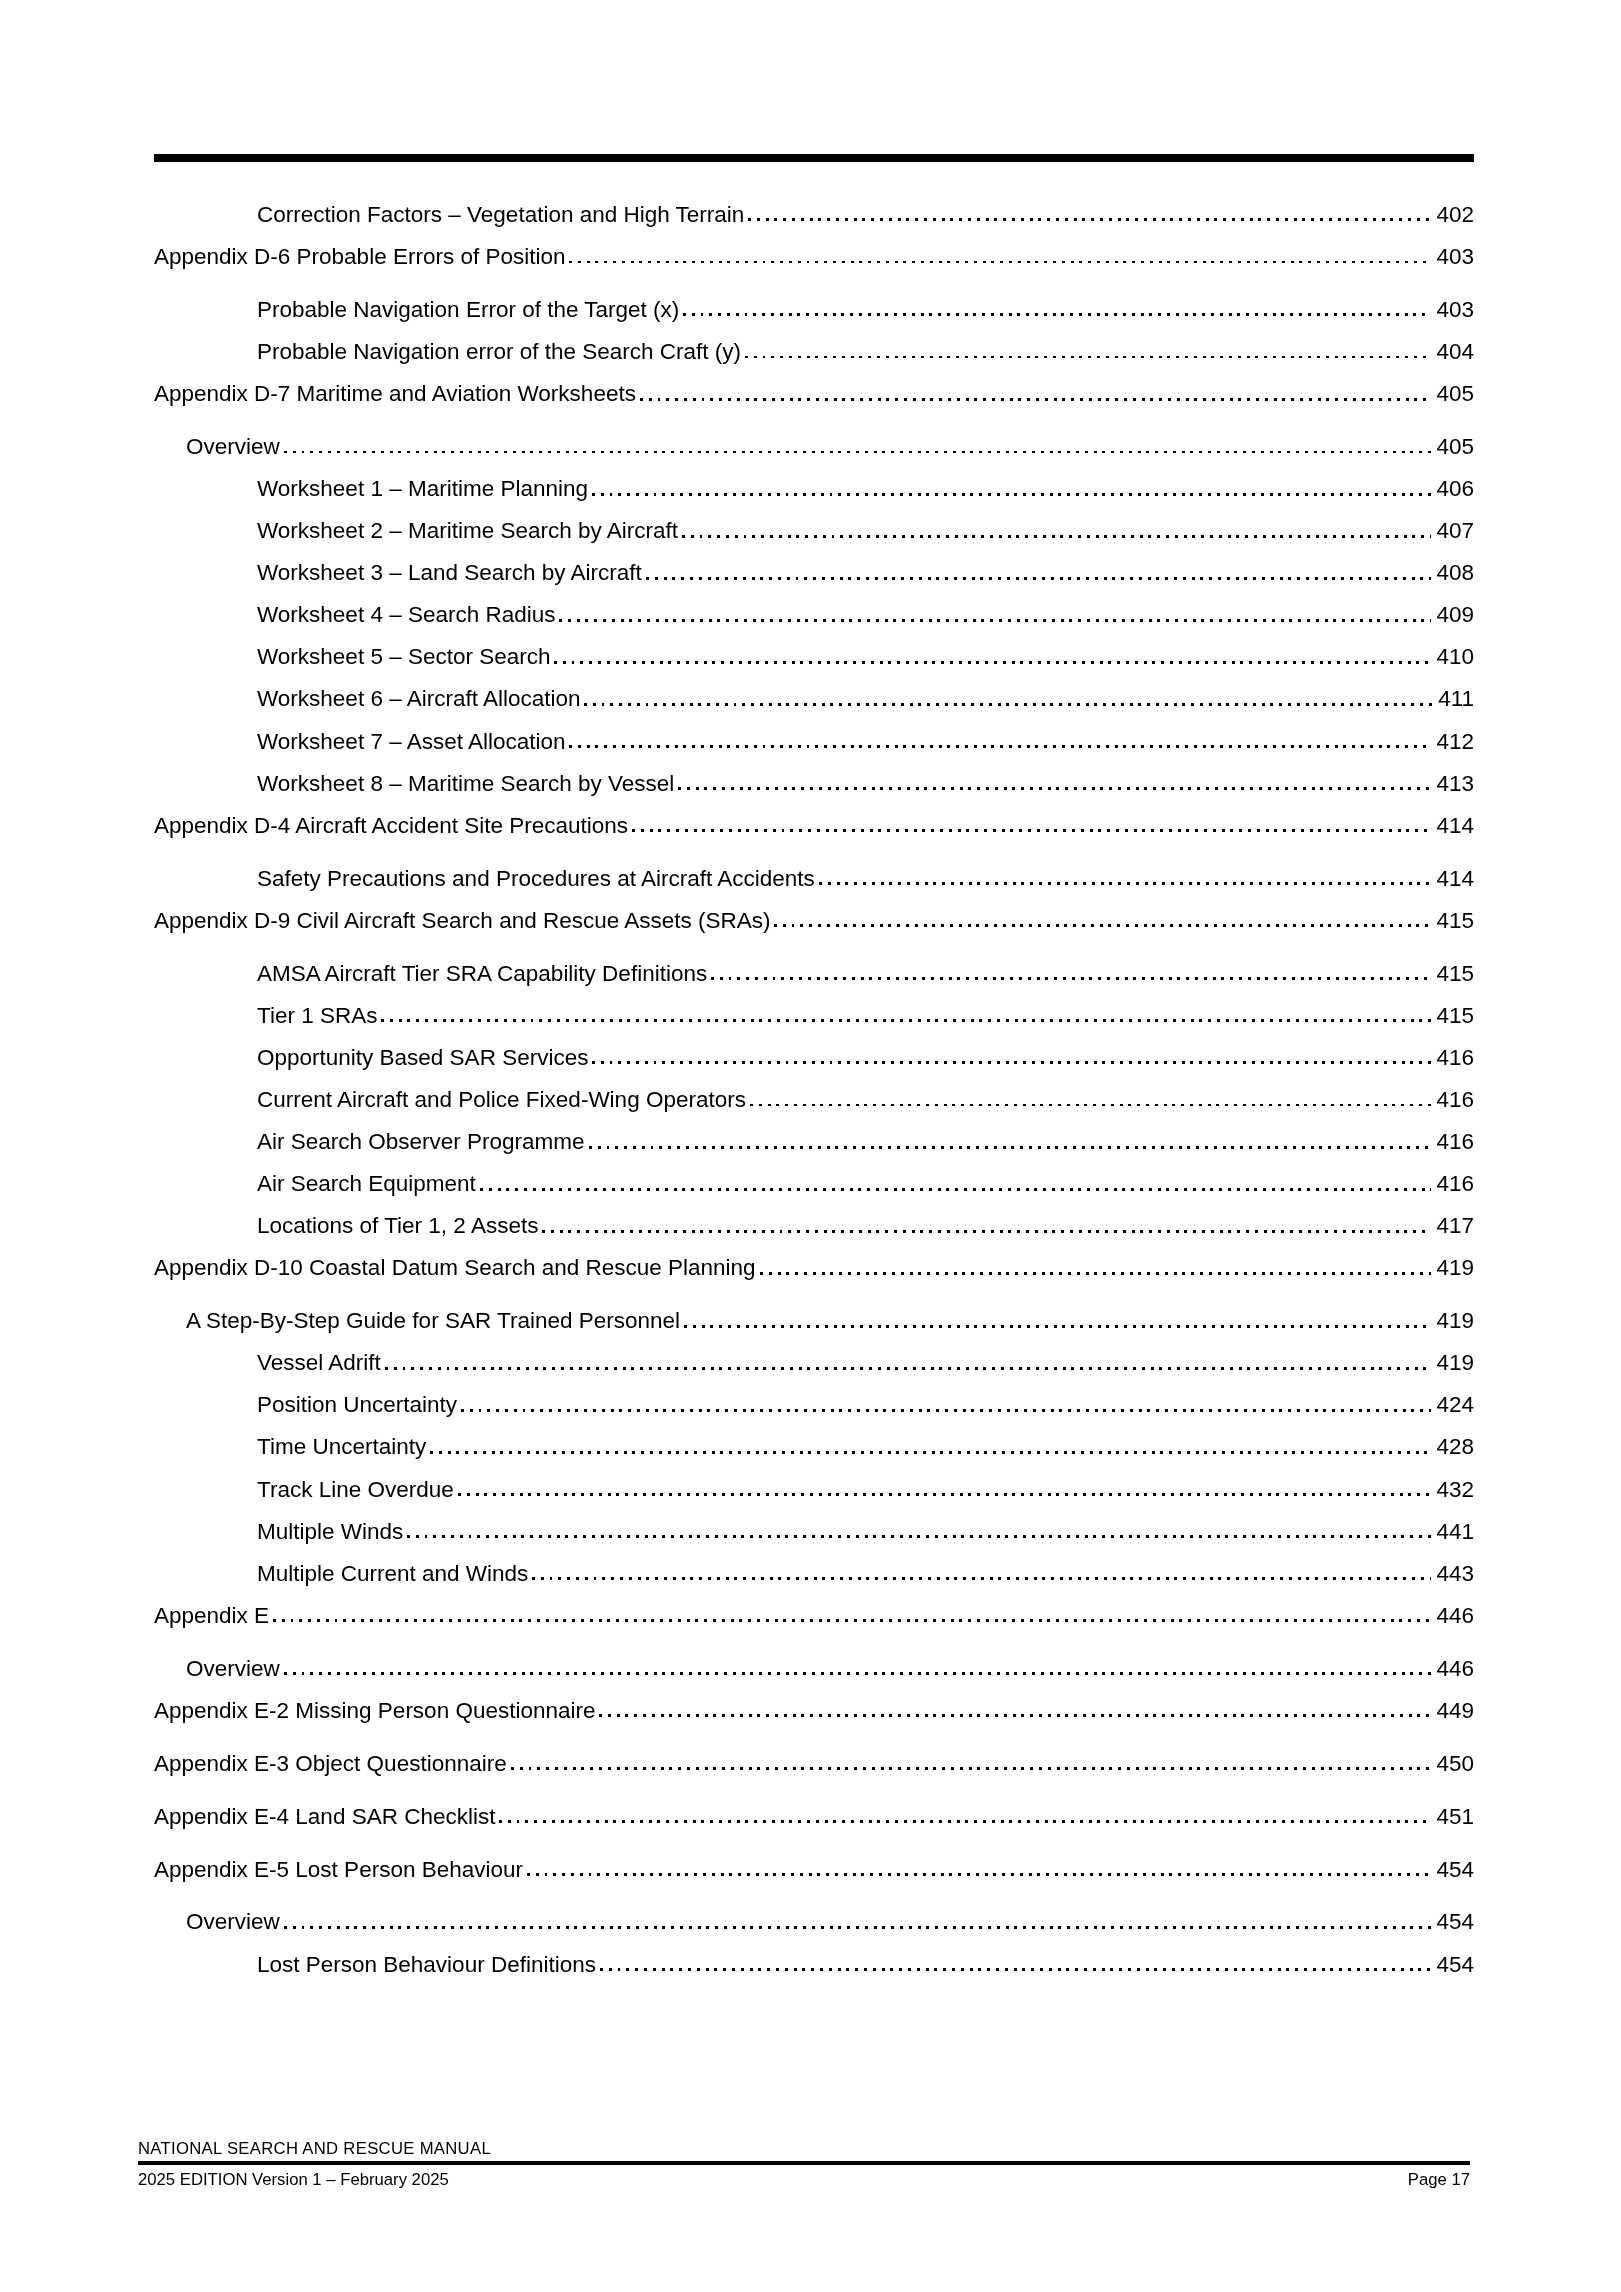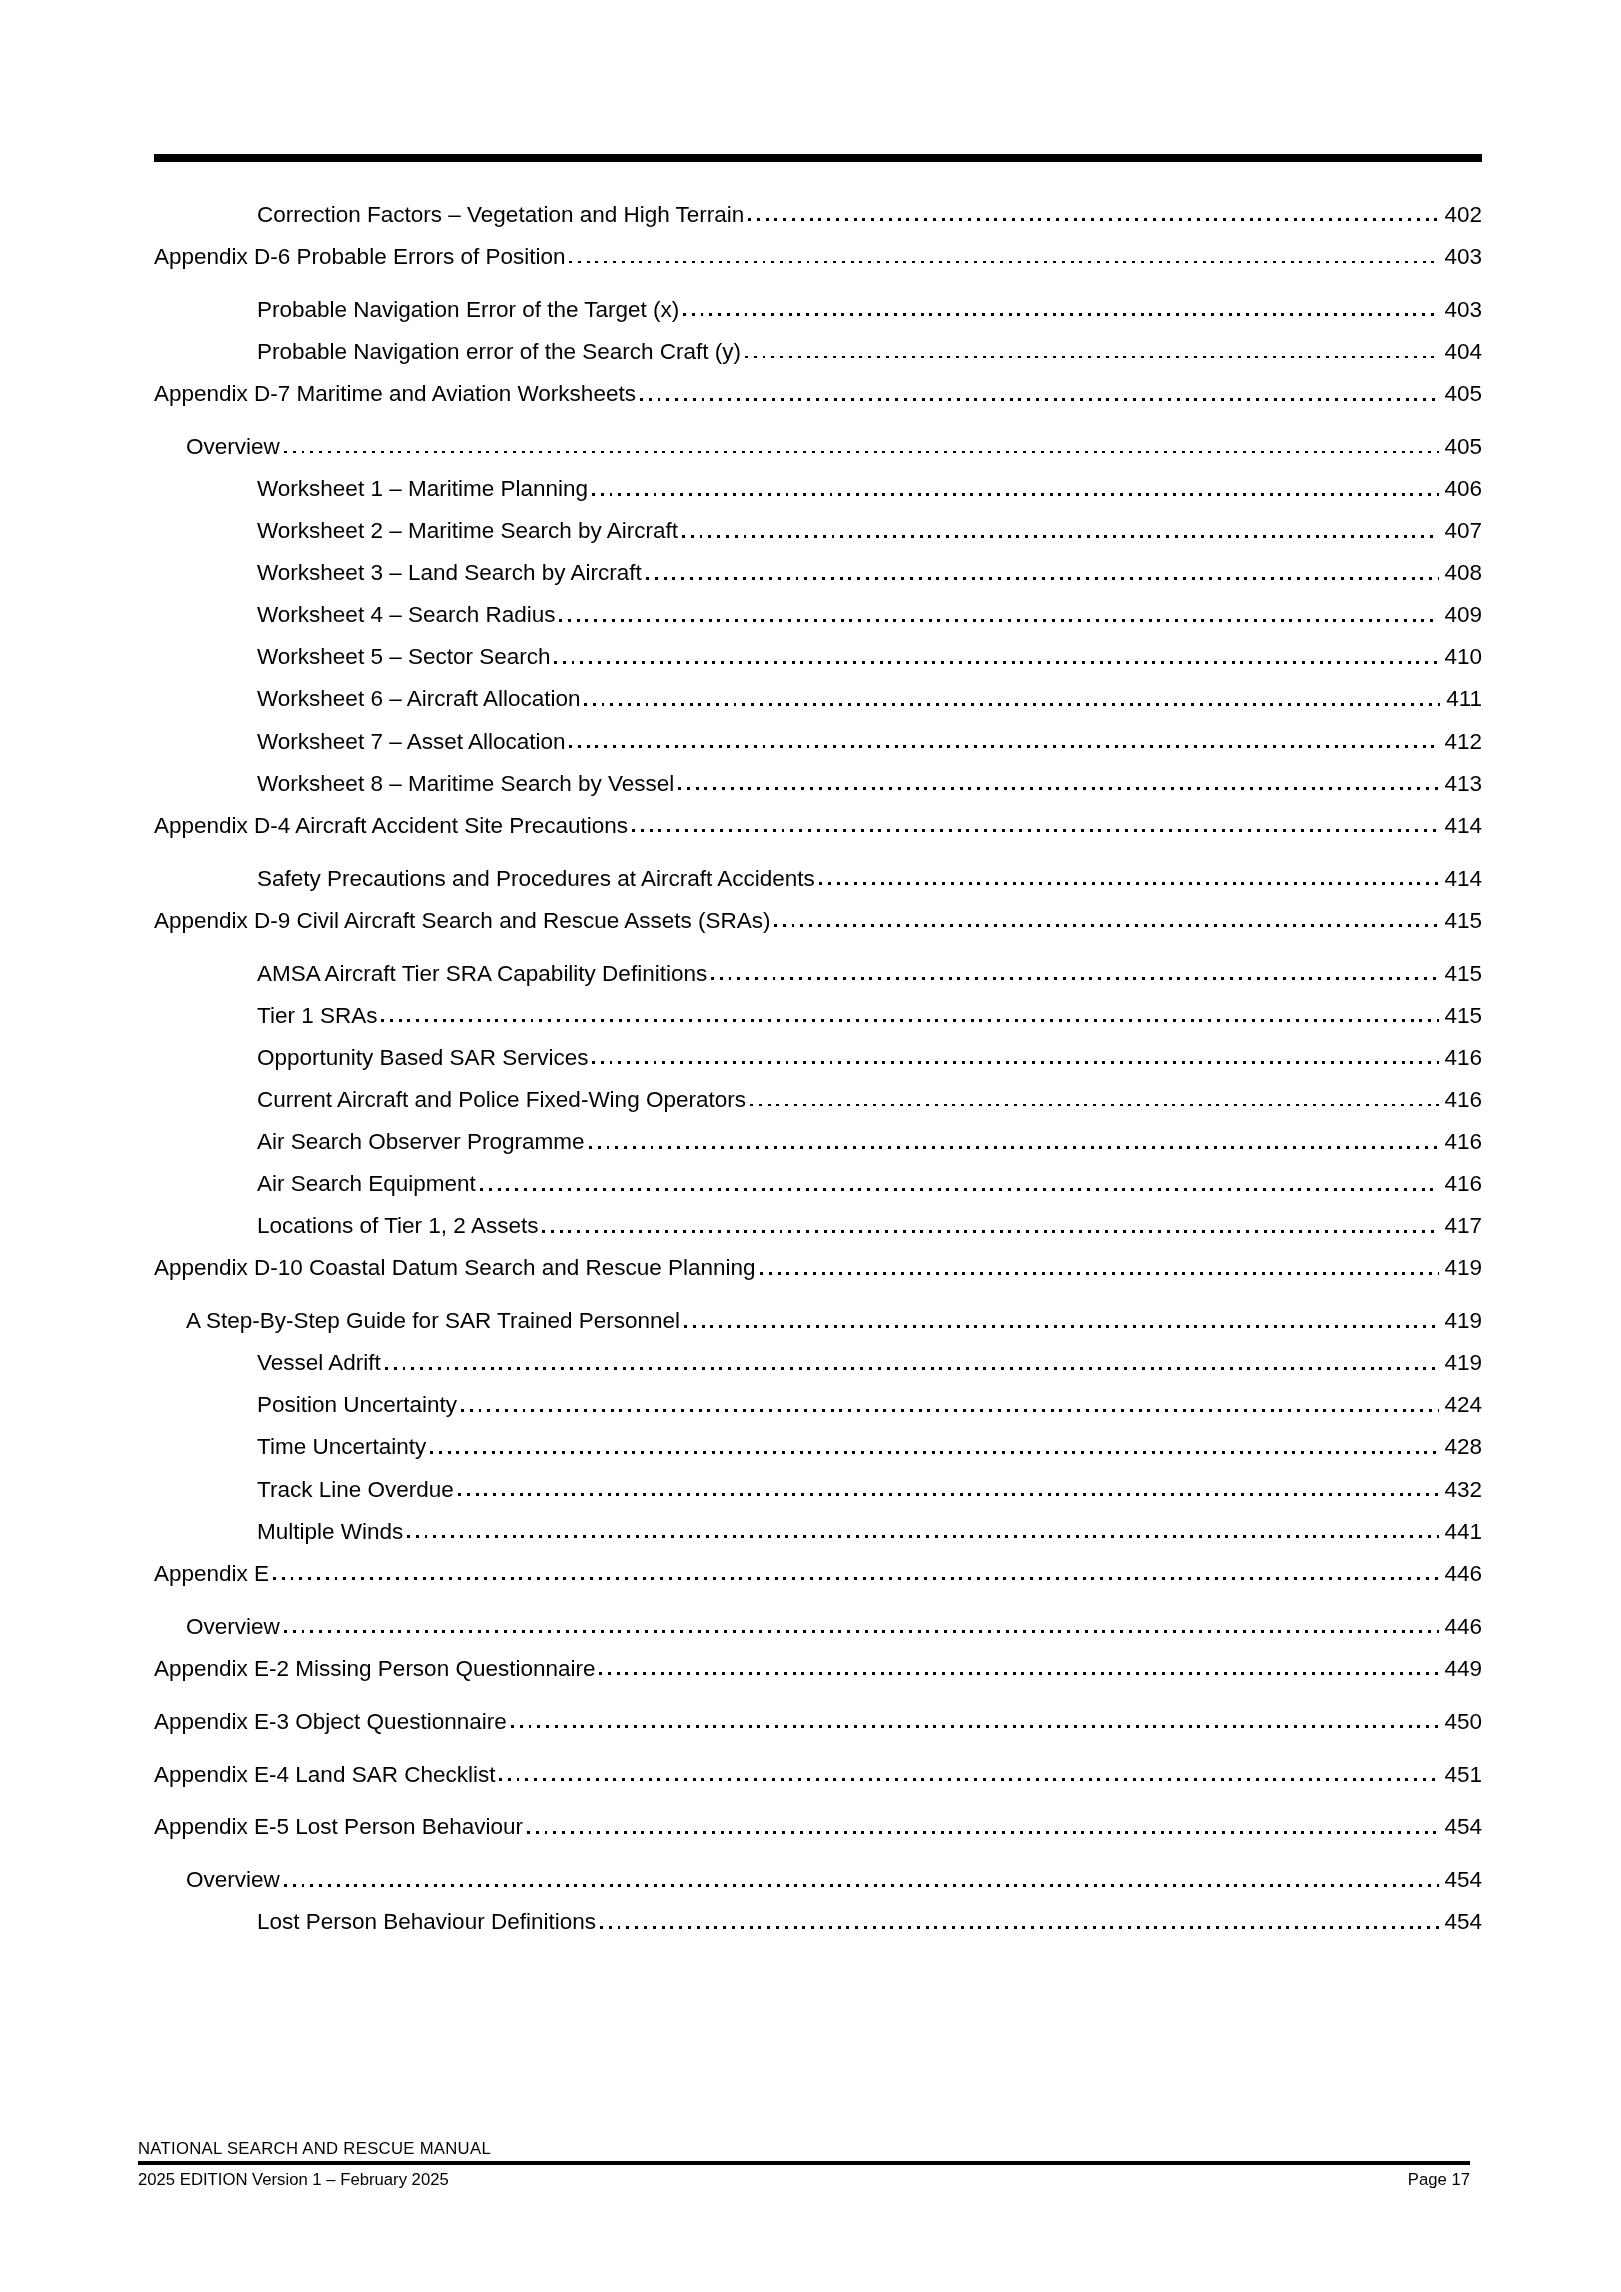--- a/index.html
+++ b/index.html
@@ -9,21 +9,21 @@
     height: 2293px;
     position: relative;
     background: #ffffff;
     color: #000000;
     font-family: "Liberation Sans", "DejaVu Sans", sans-serif;
     overflow: hidden;
   }
   .page-content {
     position: absolute;
     left: 154px;
-    right: 139px;
+    right: 147px;
     top: 0;
   }
   .top-rule {
     margin-top: 154px;
     height: 7.8px;
     background: #000;
   }
   .toc-list {
     margin-top: 39px;
   }
@@ -222,20 +222,25 @@
       <div class="toc-row level-2">
     <span class="toc-label">Track Line Overdue</span>
     <span class="toc-dots"></span>
     <span class="toc-page">432</span>
   </div>
       <div class="toc-row level-2">
     <span class="toc-label">Multiple Winds</span>
     <span class="toc-dots"></span>
     <span class="toc-page">441</span>
   </div>
+      <div class="toc-row level-2">
+    <span class="toc-label">Multiple Current and Winds</span>
+    <span class="toc-dots"></span>
+    <span class="toc-page">443</span>
+  </div>
       <div class="toc-row level-0">
     <span class="toc-label">Appendix E</span>
     <span class="toc-dots"></span>
     <span class="toc-page">446</span>
   </div>
       <div class="toc-row level-1">
     <span class="toc-label">Overview</span>
     <span class="toc-dots"></span>
     <span class="toc-page">446</span>
   </div>

